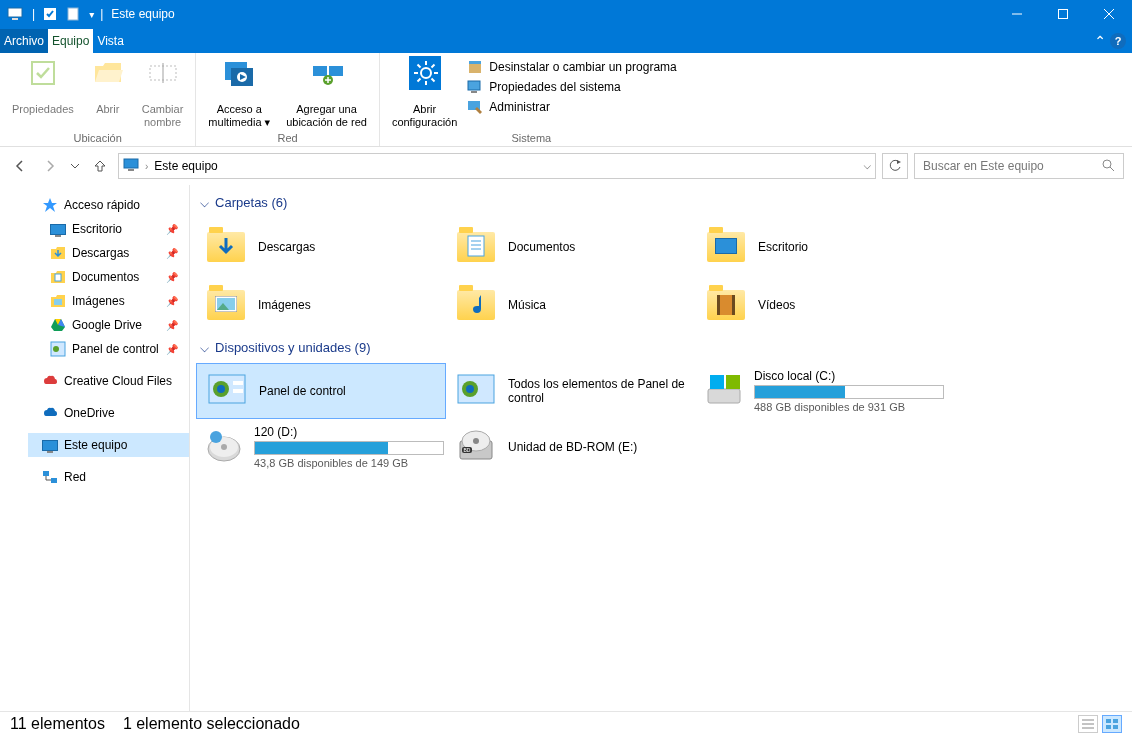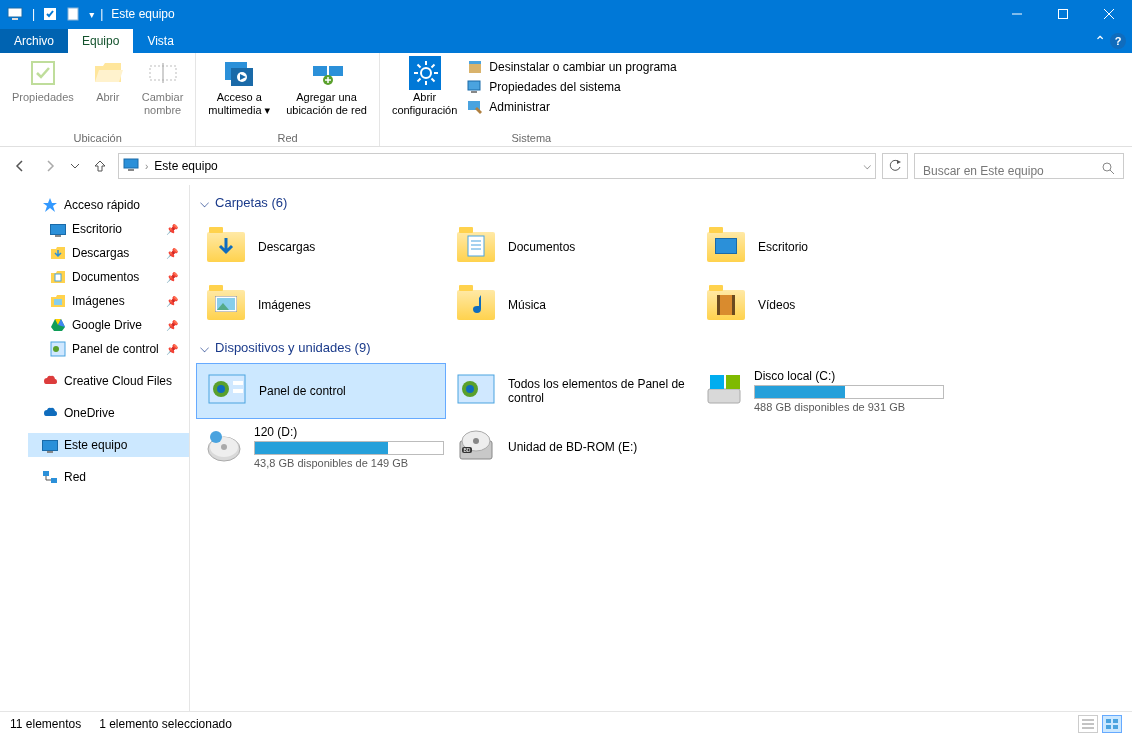--- a/index.html
+++ b/index.html
@@ -8,46 +8,46 @@
 
 .titlebar { height: 28px; background: #0078d7; display: flex; align-items: center; padding-left: 4px; }
 .tb-icon { width: 22px; height: 22px; display: inline-flex; align-items: center; justify-content: center; margin-right: 2px; }
 .tb-divider { color: #fff; margin: 0 4px; }
 .tb-title { color: #fff; font-size: 12px; margin-left: 4px; }
 .tb-sys { margin-left: auto; display: flex; }
 .tb-sys div { width: 46px; height: 28px; display: flex; align-items: center; justify-content: center; color: #fff; }
 
 
 .tabs { height: 25px; background: #0078d7; display: flex; align-items: flex-end; position: relative; }
-.tab { padding: 5px 14px; font-size: 12px; color: #fff; cursor: default; margin-top: 46px; }
+.tab { padding: 5px 4px; font-size: 12px; color: #fff; cursor: default; margin-top: 46px; }
 .tab.file { background: #0063b1; }
 .tab.active { background: #fff; color: #14532d; }
 .tab-icons { margin-left: auto; display: flex; align-items: center; padding-right: 6px; gap: 4px; height: 25px; }
 
 
 .ribbon { height: 94px; background: #fff; border-bottom: 1px solid #e0e0e0; display: flex; }
 .rgroup { border-right: 1px solid #e5e5e5; padding: 2px 6px 0 6px; display: flex; flex-direction: column; }
 .rgroup-items { display: flex; flex: 1; gap: 4px; }
 .rgroup-label { text-align: center; font-size: 11px; color: #6a6a6a; padding-bottom: 2px; }
-.rbtn { display: flex; flex-direction: column; align-items: center; justify-content: flex-start; padding: 2px 6px; text-align: center; min-width: 48px; }
+.rbtn { display: flex; flex-direction: column; align-items: center; justify-content: flex-start; padding: 2px 6px; text-align: center; min-width: 48px; gap: 12px; }
 .rbtn.disabled { opacity: 0.55; }
 .rbtn-icon { width: 32px; height: 32px; margin-bottom: 2px; display: flex; align-items: center; justify-content: center; }
 .rbtn-label { font-size: 11px; line-height: 13px; }
 .system-list { display: flex; flex-direction: column; gap: 4px; padding-top: 4px; }
 .system-item { display: flex; align-items: center; gap: 6px; font-size: 12px; }
 .si-icon { width: 16px; height: 16px; }
 
 
 .navbar { height: 38px; display: flex; align-items: center; padding: 4px 8px; gap: 6px; }
 .nav-btn { width: 24px; height: 24px; display: flex; align-items: center; justify-content: center; color: #666; }
 .addr { flex: 1; height: 26px; border: 1px solid #ccc; display: flex; align-items: center; padding: 0 4px; gap: 6px; }
 .addr-text { font-size: 12px; }
 .addr-right { margin-left: auto; color: #666; font-size: 10px; }
 .refresh-btn { width: 26px; height: 26px; border: 1px solid #ccc; display: flex; align-items: center; justify-content: center; }
-.search { width: 210px; height: 26px; border: 1px solid #ccc; display: flex; align-items: flex-end; padding: 0 8px; color: #777; justify-content: space-between; }
+.search { width: 210px; height: 26px; border: 1px solid #ccc; display: flex; align-items: center; padding: 0 8px; color: #777; justify-content: space-between; }
 
 
 .body { display: flex; height: 526px; margin-left: 28px; }
 .sidebar { width: 162px; border-right: 1px solid #e5e5e5; padding-top: 8px; overflow: hidden; }
 .sb-item { height: 24px; display: flex; align-items: center; padding-left: 22px; gap: 6px; font-size: 12px; position: relative; }
 .sb-item.selected { background: #cce8ff; }
 .sb-item.root { padding-left: 14px; }
 .sb-pin { position: absolute; right: 10px; color: #888; font-size: 10px; }
 .sb-icon { width: 16px; height: 16px; display: inline-flex; align-items: center; justify-content: center; }
 .sb-spacer { height: 8px; }
@@ -62,21 +62,21 @@
 
 .drive-item { width: 250px; height: 56px; display: flex; gap: 10px; padding: 4px 8px; align-items: center; }
 .drive-item.selected { background: #cce8ff; border: 1px solid #66aaff; }
 .drive-icon { width: 44px; height: 44px; display: flex; align-items: center; justify-content: center; }
 .drive-info { display: flex; flex-direction: column; gap: 2px; font-size: 12px; flex:1; }
 .bar { width: 190px; height: 14px; border: 1px solid #bcbcbc; background: #fff; position: relative; }
 .bar-fill { height: 100%; background: #26a0da; }
 .drive-sub { font-size: 11px; color: #5a5a5a; }
 
 
-.status { height: 24px; border-top: 1px solid #e5e5e5; display: flex; align-items: center; padding: 0 10px; font-size: 12px; gap: 18px; }
+.status { height: 24px; border-top: 1px solid #e5e5e5; display: flex; align-items: center; padding: 0 10px; font-size: 16px; gap: 18px; }
 .status-right { margin-left: auto; display: flex; gap: 4px; }
 .view-toggle { width: 20px; height: 18px; border: 1px solid #ccc; }
 
 
 .ic-folder { width: 38px; height: 30px; background: linear-gradient(#ffe9a6,#ffd24d); border-radius: 2px; position: relative; }
 .ic-folder::before { content:""; position:absolute; top:-5px; left:2px; width:14px; height:6px; background:#ffd24d; border-radius:1px; }
 .ic-monitor { width:16px; height:11px; background:#2b90d9; border:1px solid #1a6aa8; position:relative; }
 .ic-monitor::after{content:"";position:absolute;bottom:-3px;left:4px;width:6px;height:2px;background:#888;}
 .svg16{width:16px;height:16px;}
 </style>

